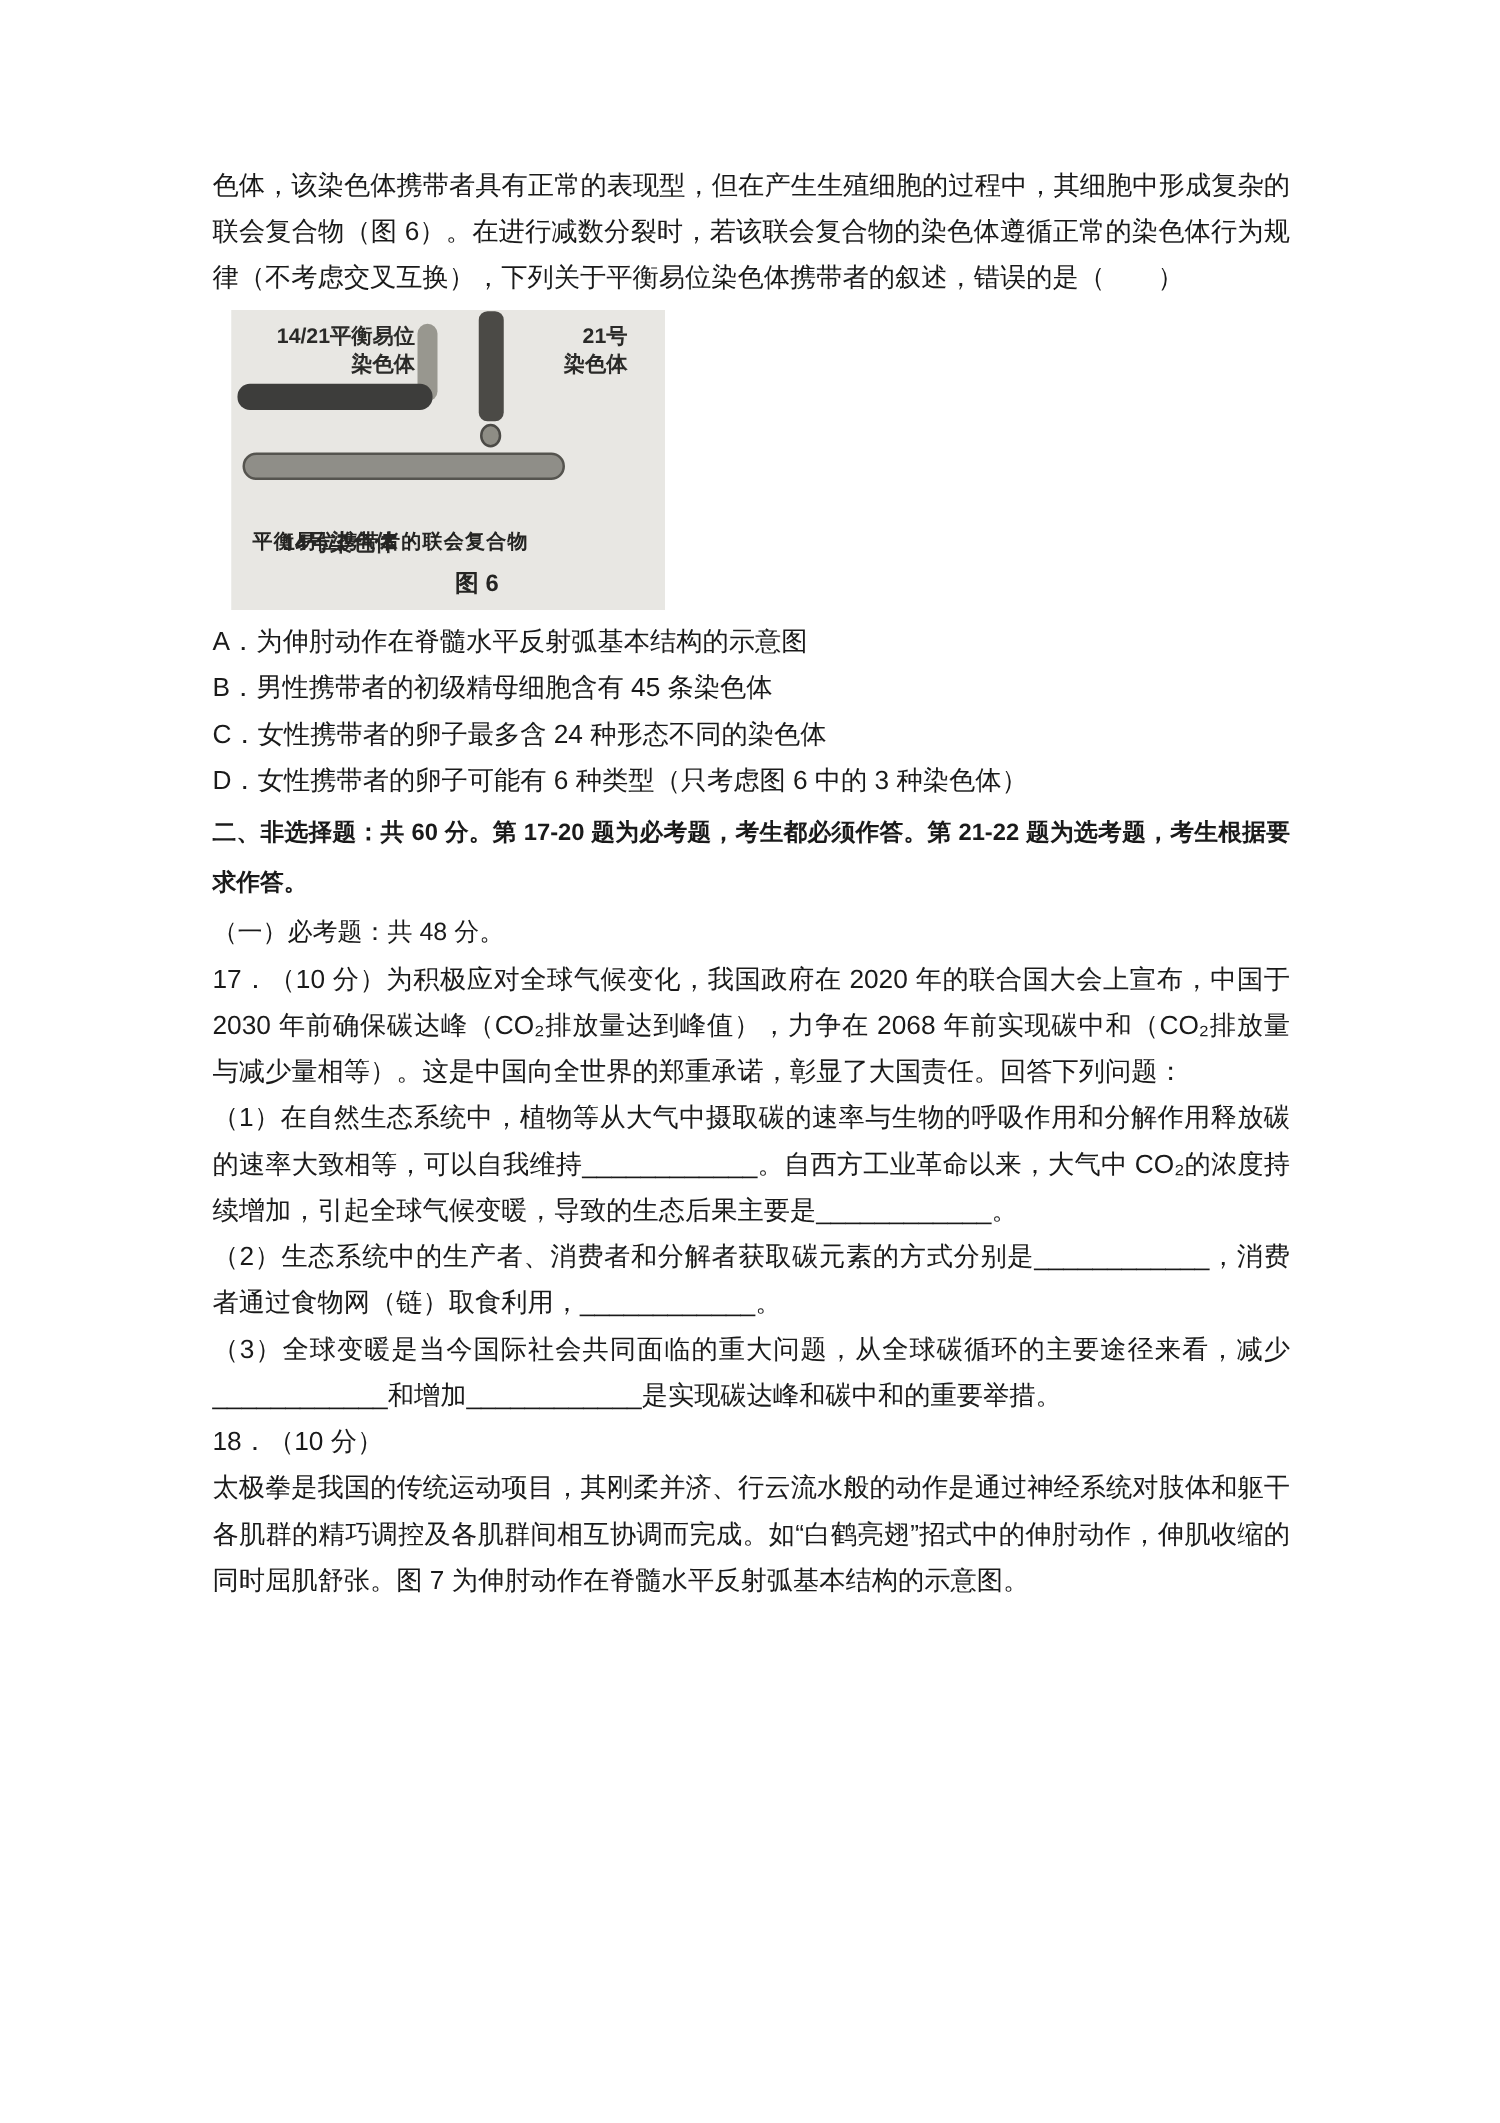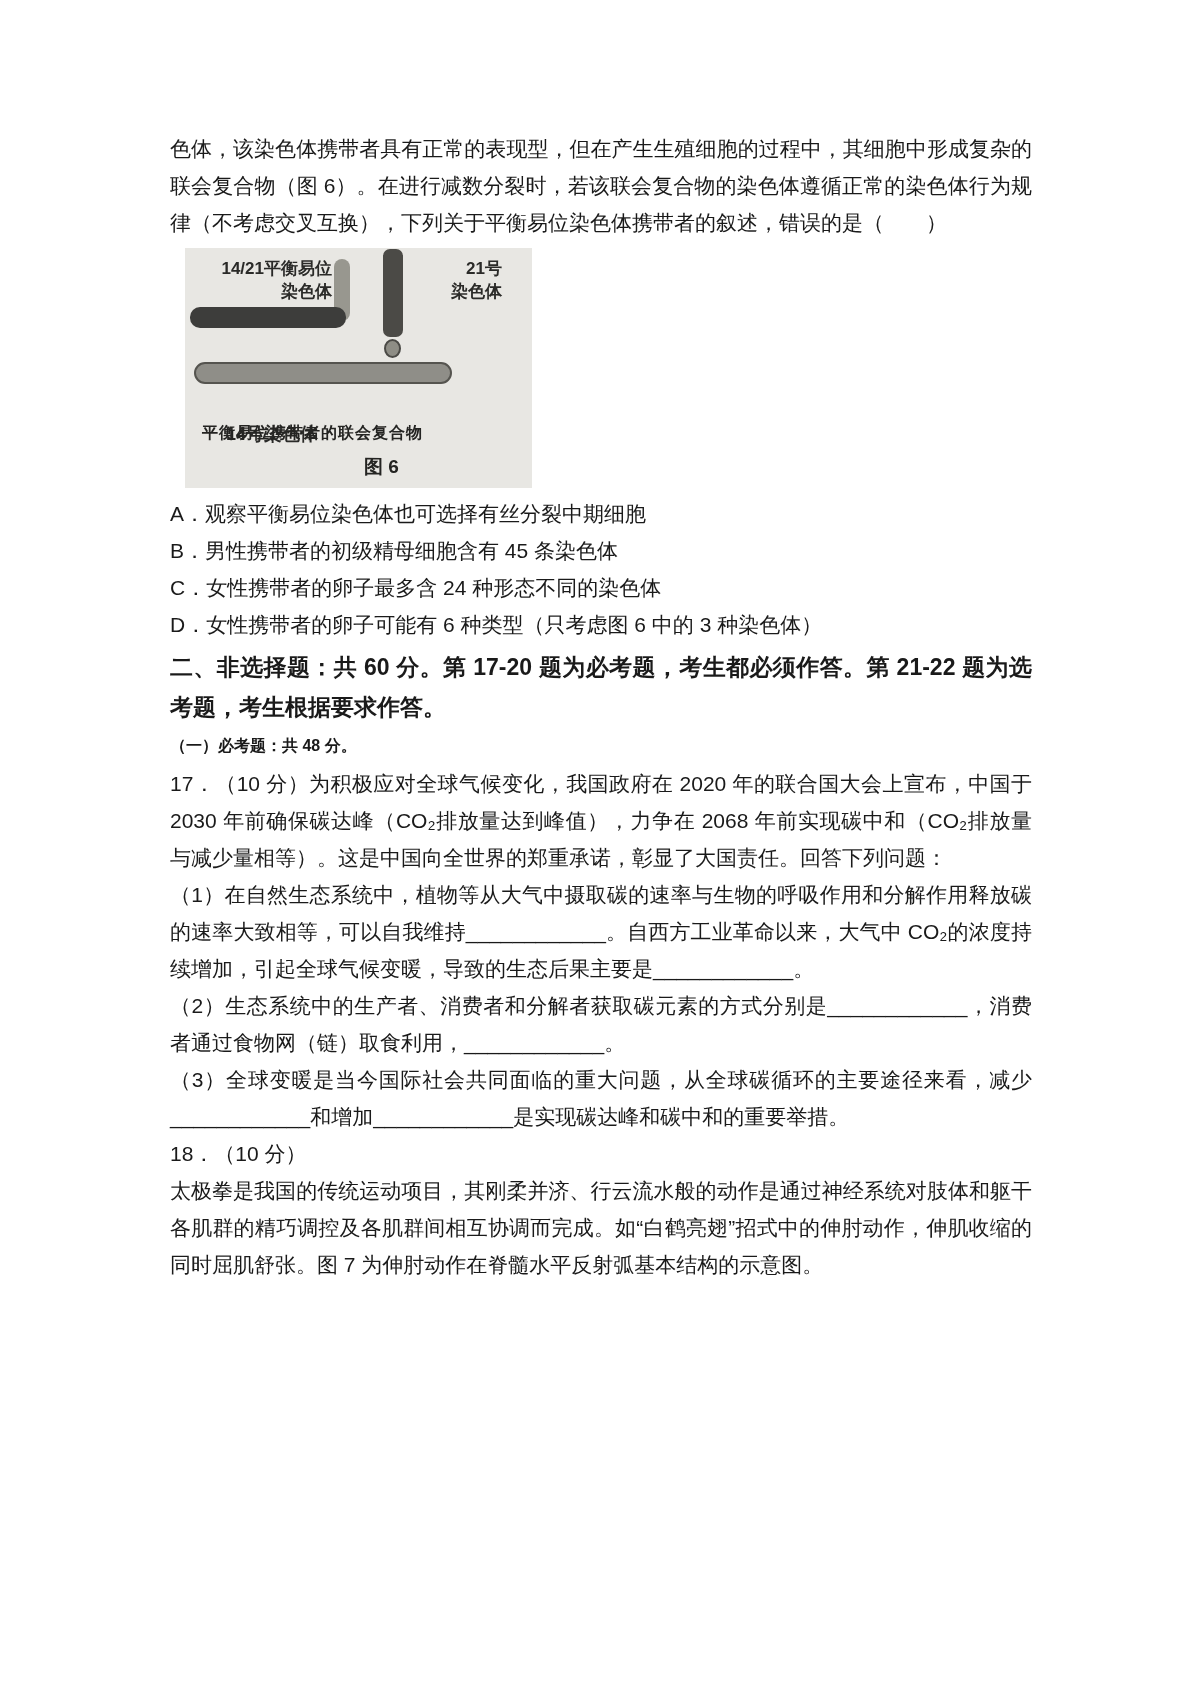--- a/index.html
+++ b/index.html
@@ -18,29 +18,29 @@
     top: 130px;
     width: 862px;
   }
   .t {
     font-size: 21px;
     line-height: 37px;
     text-align: justify;
     color: #1a1a1a;
   }
   .section-header {
-    font-size: 23px;
+    font-size: 19px;
     line-height: 40px;
     font-weight: bold;
     margin-top: 4px;
   }
   .subsection-header {
-    font-size: 16px;
+    font-size: 20px;
     line-height: 38px;
-    font-weight: bold;
+    font-weight: normal;
   }
   .q-block { margin: 0; }
 
   
   .figure {
     position: relative;
     width: 345px;
     height: 238px;
     background: #e8e7e3;
     margin: 8px 0 8px 16px;
@@ -137,21 +137,21 @@
       <span>21号</span>
       <span>染色体</span>
     </div>
     <div class="bar-14"></div>
     <div class="fig-label lbl-14">14号染色体</div>
     <div class="fig-caption">平衡易位携带者的联会复合物</div>
     <div class="fig-no">图 6</div>
   </div>
 
   <div>
-    <p class="t">A．观察平衡易位染色体也可选择有丝分裂中期细胞</p>
+    <p class="t">A．为伸肘动作在脊髓水平反射弧基本结构的示意图</p>
     <p class="t">B．男性携带者的初级精母细胞含有 45 条染色体</p>
     <p class="t">C．女性携带者的卵子最多含 24 种形态不同的染色体</p>
     <p class="t">D．女性携带者的卵子可能有 6 种类型（只考虑图 6 中的 3 种染色体）</p>
   </div>
 
   <p class="t section-header">二、非选择题：共 60 分。第 17-20 题为必考题，考生都必须作答。第 21-22 题为选考题，考生根据要求作答。</p>
   <p class="t subsection-header">（一）必考题：共 48 分。</p>
 
   <div class="q-block">
     <p class="t">17．（10 分）为积极应对全球气候变化，我国政府在 2020 年的联合国大会上宣布，中国于 2030 年前确保碳达峰（CO₂排放量达到峰值），力争在 2068 年前实现碳中和（CO₂排放量与减少量相等）。这是中国向全世界的郑重承诺，彰显了大国责任。回答下列问题：</p>

